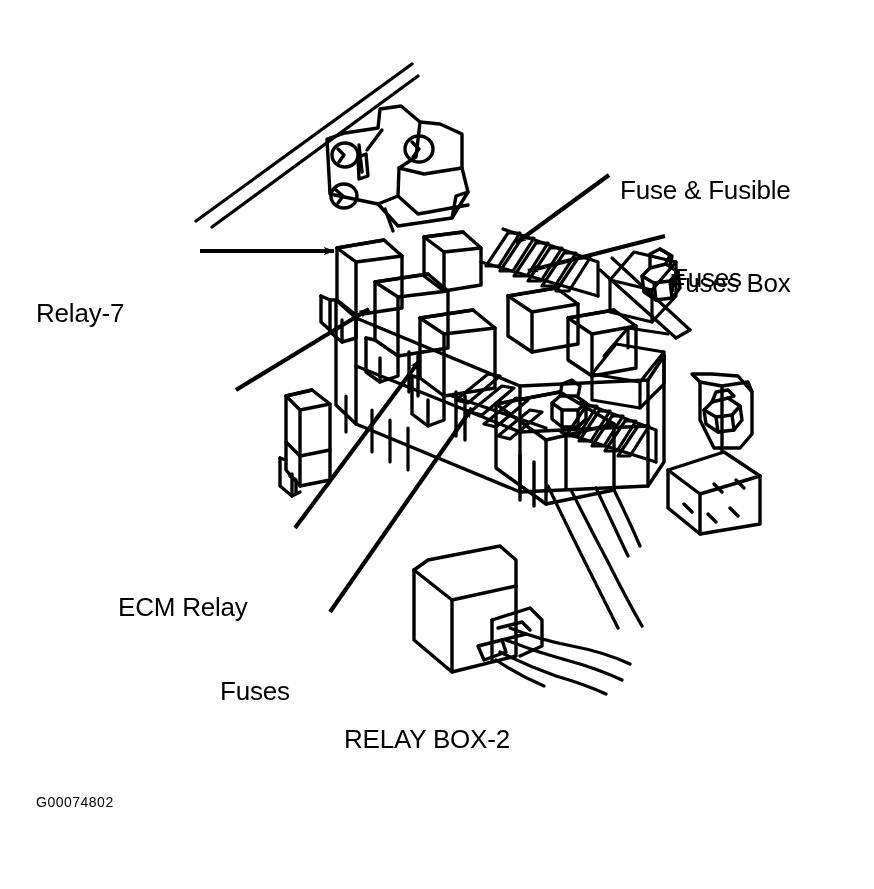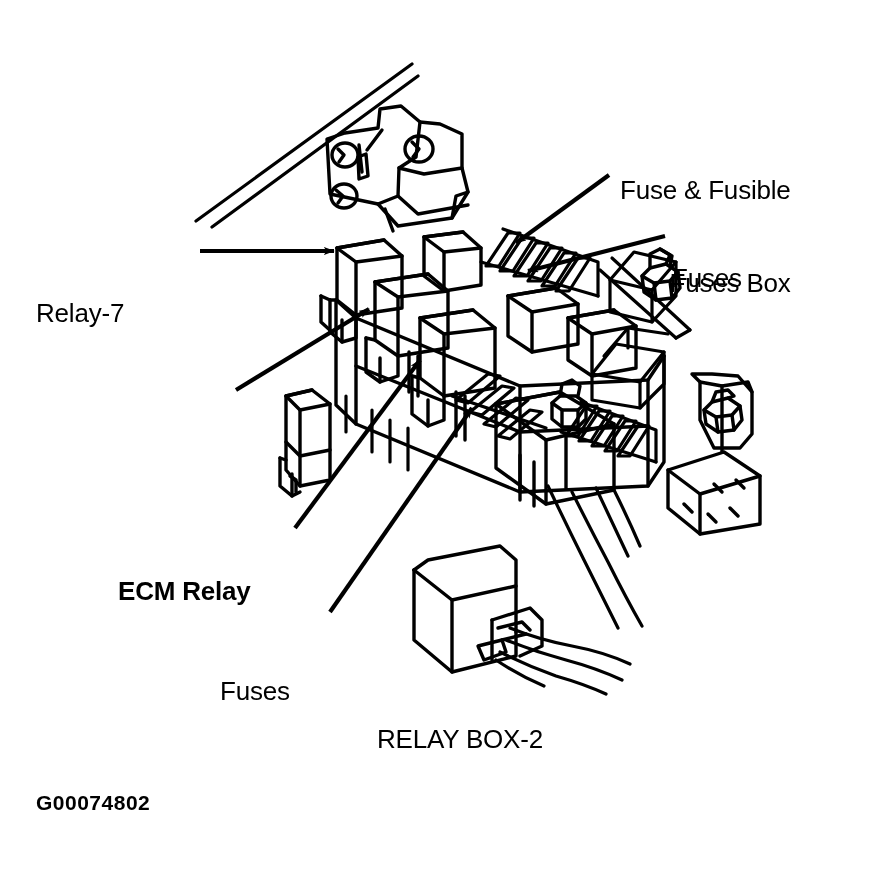--- a/index.html
+++ b/index.html
@@ -32,23 +32,22 @@
     font-family: "Liberation Sans", sans-serif;
     font-size: 26px;
     line-height: 31px;
     white-space: pre;
     letter-spacing: -0.2px;
   }
   .lbl-caption {
     font-size: 26px;
   }
   .lbl-code {
-    font-size: 21px;
+    font-size: 14px;
     letter-spacing: 0.5px;
-    font-weight: bold;
   }
 </style>
 </head>
 <body>
 
 <div id="page">
 
   <svg id="diagram-svg" viewBox="0 0 874 889" xmlns="http://www.w3.org/2000/svg">
     <defs>
       <marker id="arrowhead" markerWidth="11" markerHeight="8" refX="10.2" refY="4" orient="auto" markerUnits="userSpaceOnUse">
@@ -300,34 +299,34 @@
     </g>
   </svg>
 
   <div class="lbl" style="left:36px; top:236px;">
     <div>Relay-7</div>
   </div>
 
   <div class="lbl" style="left:40px; top:365px;">
   </div>
 
-  <div class="lbl" style="left:118px; top:514px;font-weight:bold;">
+  <div class="lbl" style="left:118px; top:530px;">
     <div>ECM Relay</div>
   </div>
 
   <div class="lbl" style="left:220px; top:614px;">
     <div>Fuses</div>
   </div>
 
   <div class="lbl" style="left:620px; top:113px;text-align:right;">
     <div>Fuse &amp; Fusible</div>
     <div>Fuses Box</div>
   </div>
 
   <div class="lbl" style="left:672px; top:201px;">
     <div>Fuses</div>
   </div>
 
-  <div class="lbl lbl-caption" style="left:377px; top:724px;">RELAY BOX-2</div>
+  <div class="lbl lbl-caption" style="left:344px; top:724px;">RELAY BOX-2</div>
 
   <div class="lbl lbl-code" style="left:36px; top:787px;">G00074802</div>
 
 </div>
 
 </body></html>

